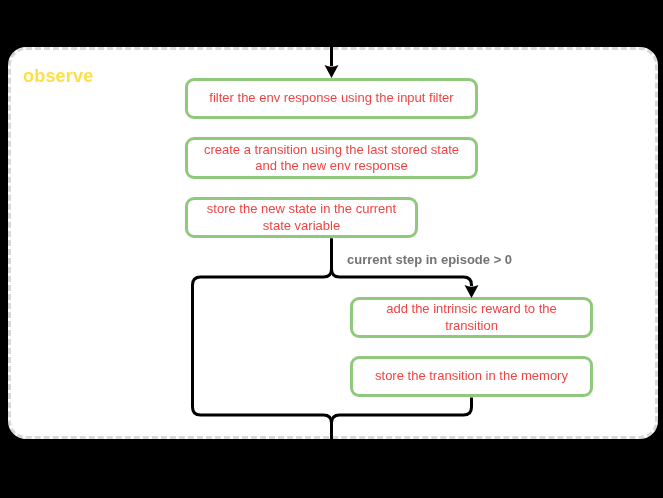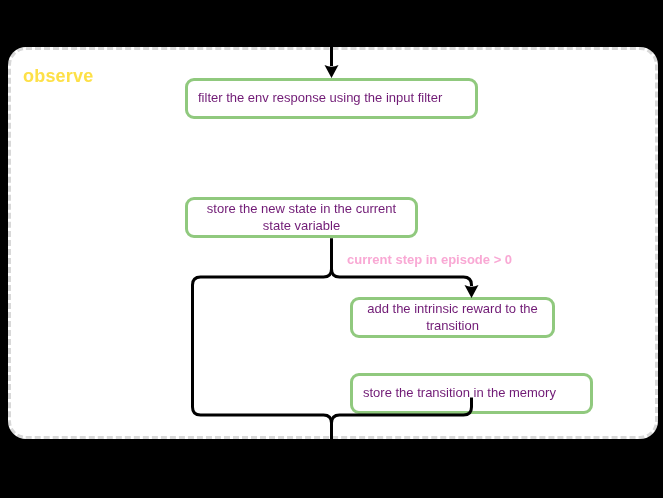--- a/index.html
+++ b/index.html
@@ -31,39 +31,39 @@
   }
 
   .node {
     position: absolute;
     box-sizing: border-box;
     background: #ffffff;
     border: 3px solid #90c97e;
     border-radius: 9px;
     display: flex;
     align-items: center;
-    justify-content: flex-start;
+    justify-content: center;
     text-align: center;
     font-size: 13px;
     line-height: 1.25;
-    color: #701a75;
+    color: #ef4444;
     padding: 2px 10px;
   }
   .node-1 { left: 185px; top: 78px;  width: 293px; height: 41px; }
   .node-2 { left: 185px; top: 137px; width: 293px; height: 42px; }
   .node-3 { left: 185px; top: 197px; width: 233px; height: 41px; }
-  .node-4 { left: 350px; top: 297px; width: 205px; height: 41px; }
-  .node-5 { left: 350px; top: 356px; width: 243px; height: 41px; margin-top: 17px; }
+  .node-4 { left: 350px; top: 297px; width: 243px; height: 41px; }
+  .node-5 { left: 350px; top: 356px; width: 243px; height: 41px; }
 
   .condition-label {
     position: absolute;
     left: 347px; top: 252px;
     font-size: 13px;
     font-weight: 700;
-    color: #f9a8d4;
+    color: #737373;
     white-space: nowrap;
   }
 
   svg.connectors {
     position: absolute;
     left: 0; top: 0;
     width: 663px; height: 498px;
     pointer-events: none;
   }
   svg.connectors path.line {
@@ -80,20 +80,23 @@
 <div id="canvas">
 
   <div class="container"></div>
 
   <div class="diagram-title">observe</div>
 
   <div class="node node-1">
     <span>filter the env response using the input filter</span>
   </div>
 
+  <div class="node node-2">
+    <span>create a transition using the last stored state and the new env response</span>
+  </div>
 
   <div class="node node-3">
     <span>store the new state in the current state variable</span>
   </div>
 
   <div class="node node-4">
     <span>add the intrinsic reward to the transition</span>
   </div>
 
   <div class="node node-5">

